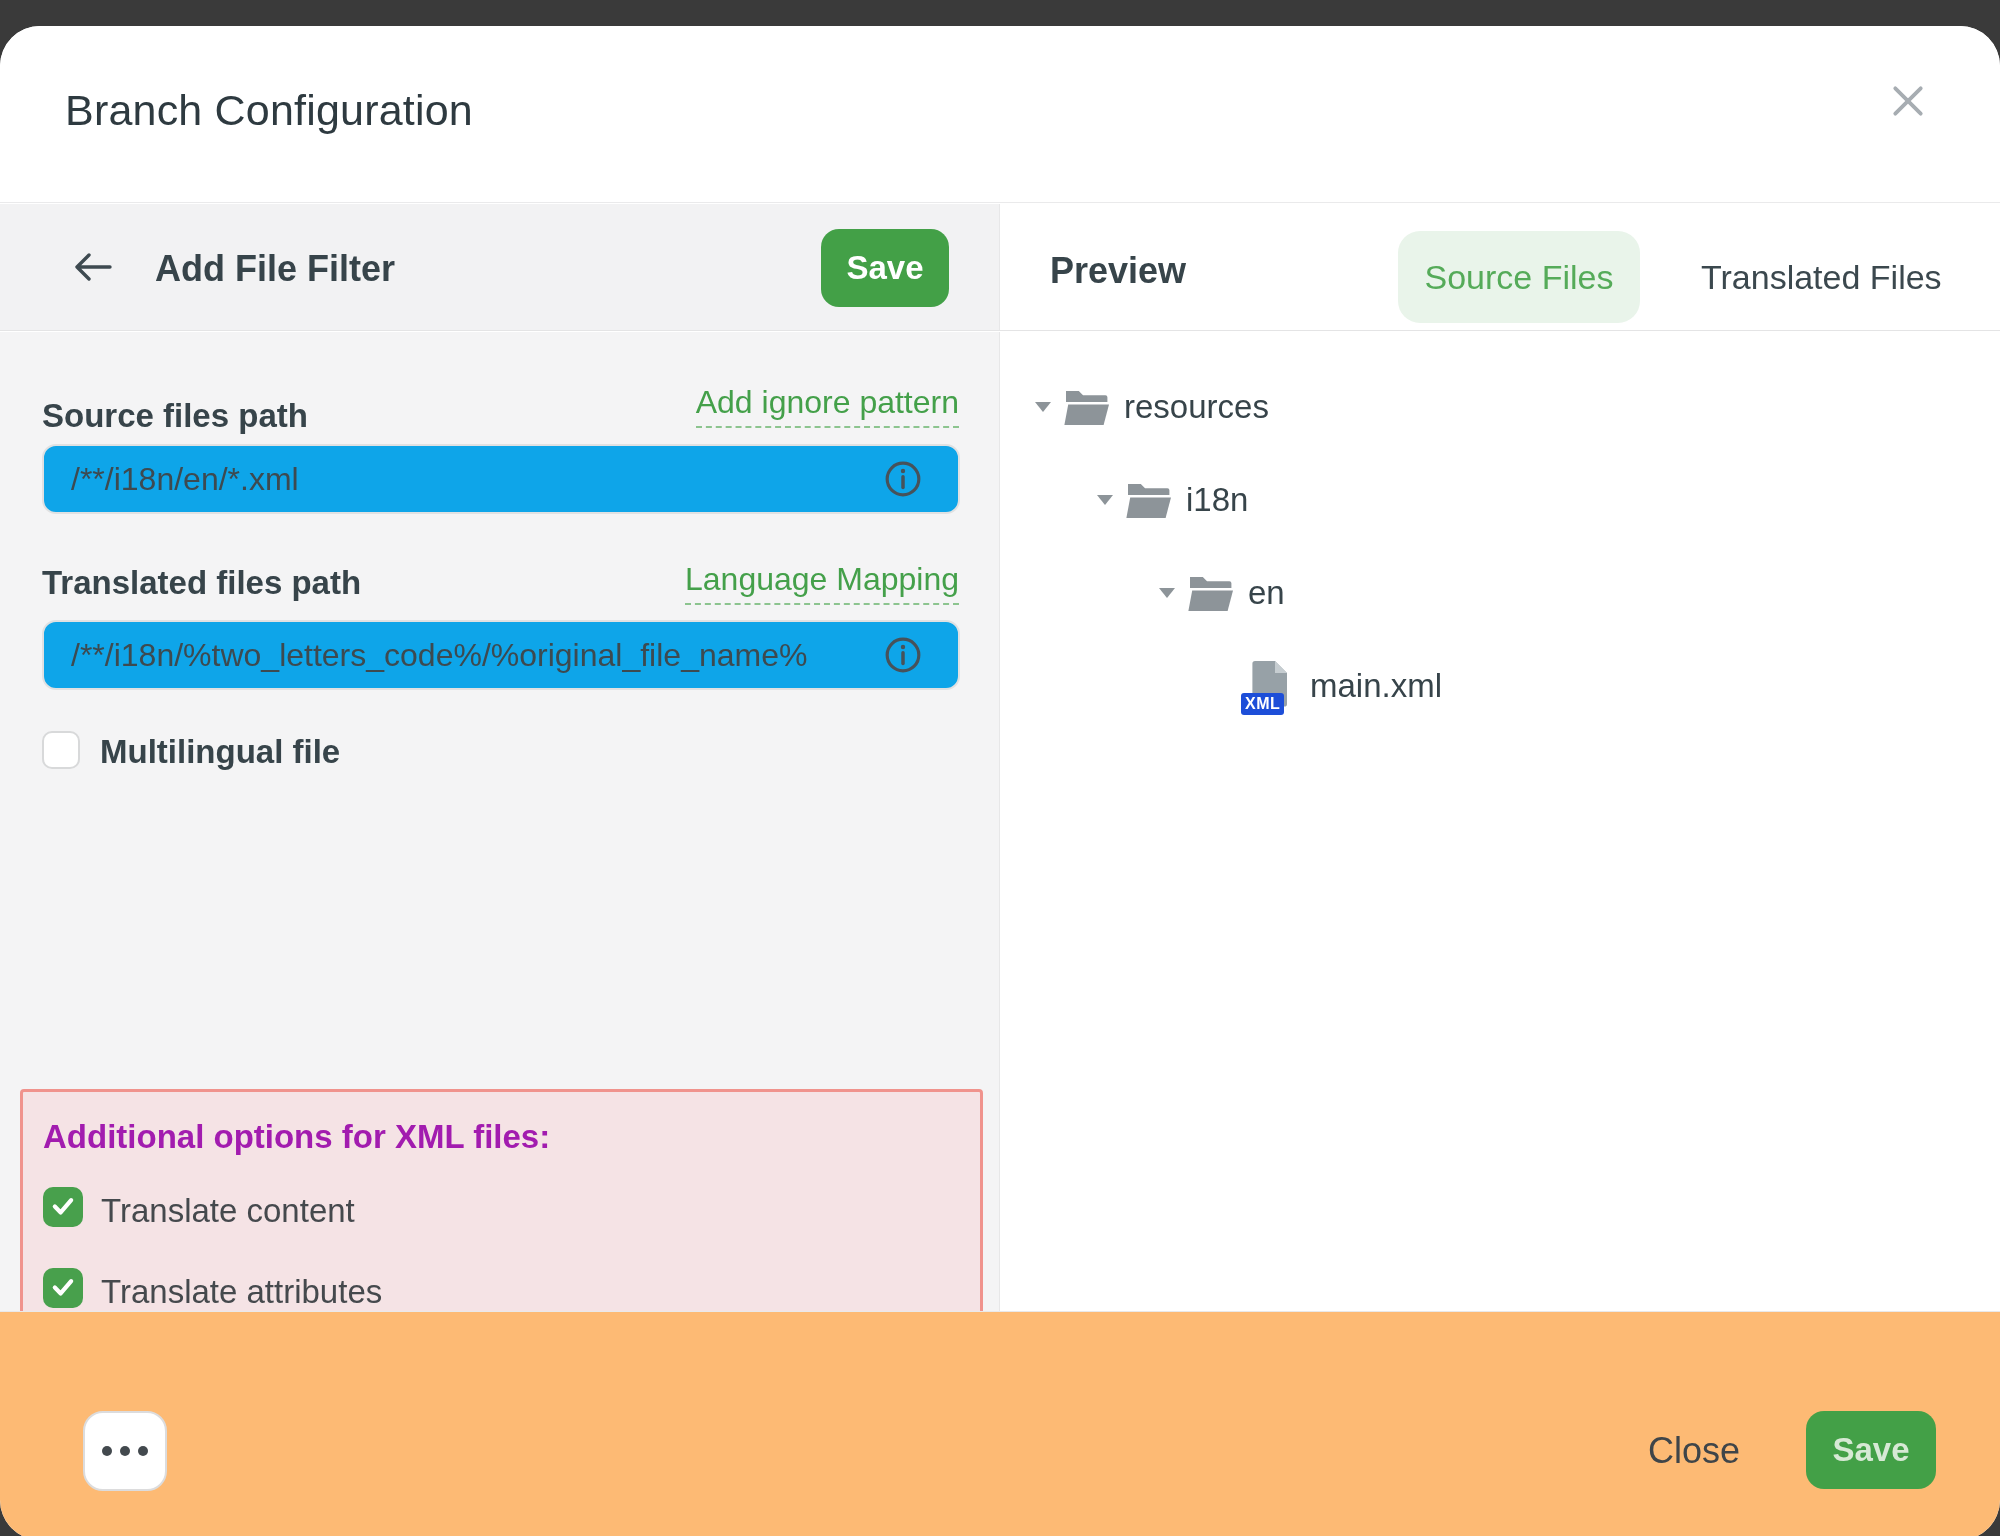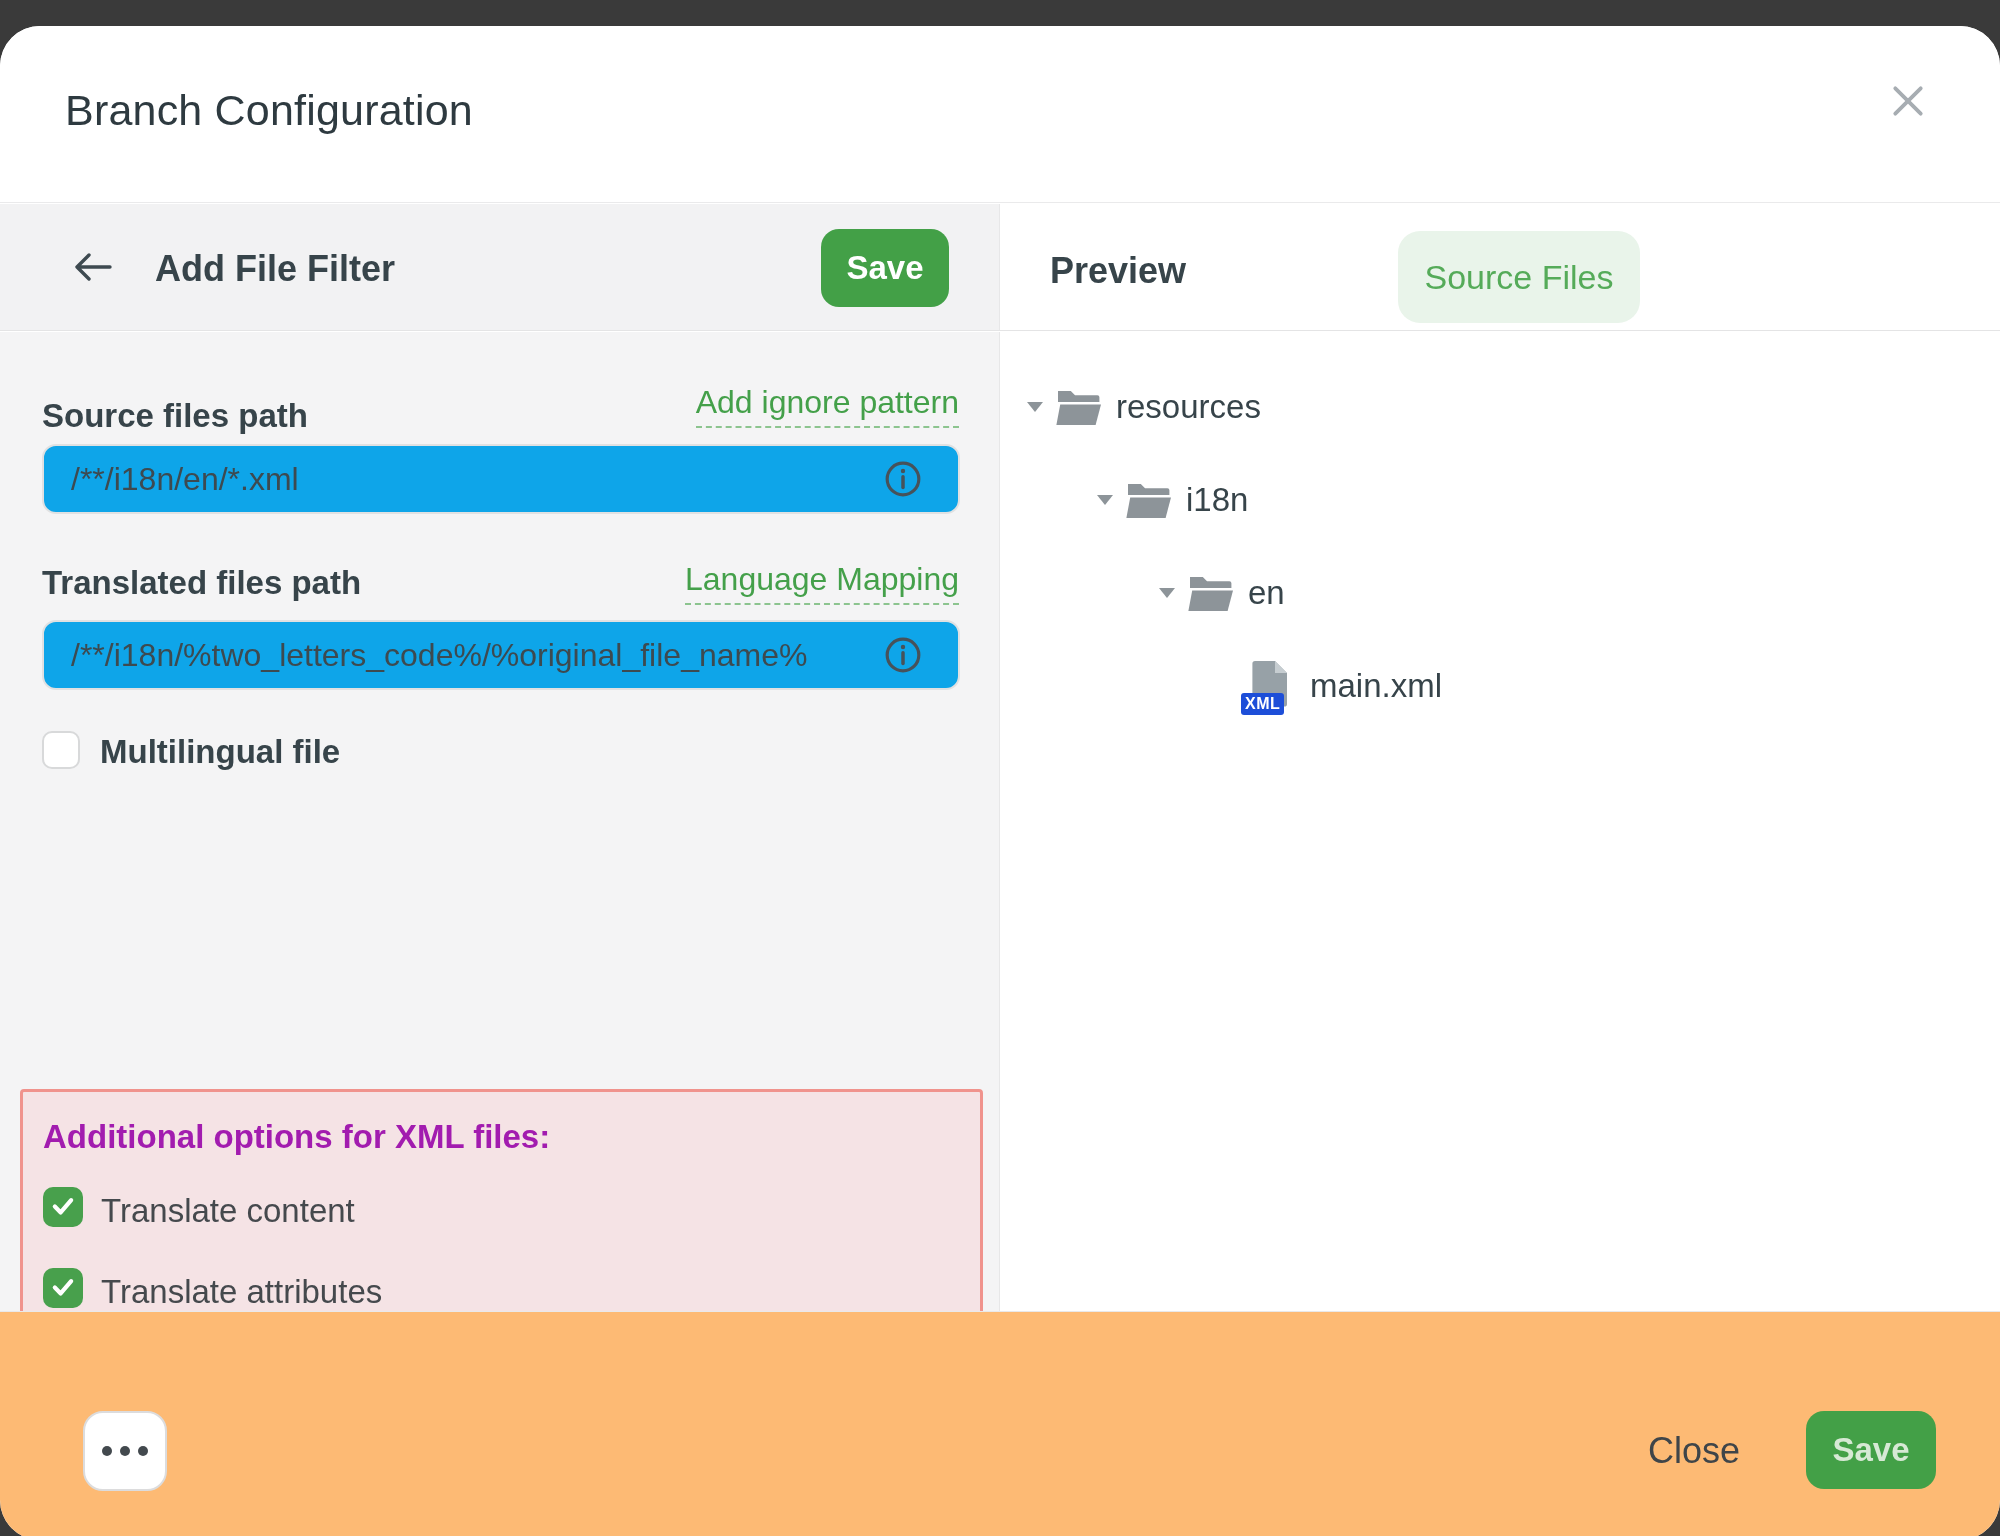--- a/index.html
+++ b/index.html
@@ -120,20 +120,21 @@
               <path d="M39 17 H6 M18 5 L6 17 L18 29" stroke="#3e4a50" stroke-width="3.4" fill="none" stroke-linecap="round" stroke-linejoin="round"></path>
             </svg>
         </span>
       </button>
       <div class="subtitle">Add File Filter</div>
       <button class="btn-green">Save</button>
     </div>
     <div class="subheader-right">
       <div class="preview-title">Preview</div>
       <button class="tab tab-source">Source Files</button>
+      <button class="tab tab-translated">Translated Files</button>
     </div>
   </div>
 
   <div class="left-panel">
     <div class="field-label" style="left:42px; top:65px;">Source files path</div>
     <a class="link-green" style="right:40px; top:52px;">Add ignore pattern</a>
     <input class="text-input" style="top: 112px;" type="text" value="/**/i18n/en/*.xml">
     <span class="info-icon" style="left:884px; top:128px;">
       <svg width="38" height="38" viewBox="0 0 24 24">
           <circle cx="12" cy="12" r="10" stroke="#47525a" stroke-width="2" fill="none"></circle>
@@ -194,21 +195,21 @@
               <path d="M18 4 V32 M4 18 H32" stroke="#3f464b" stroke-width="2.6" stroke-linecap="round"></path>
             </svg>
         </span>
       </button>
     </div>
   </div>
 
   <div class="right-panel">
     <div class="tree">
 
-      <div class="tree-row" style="padding-left:14px;">
+      <div class="tree-row" style="padding-left:22px;">
         <button class="tree-caret">
           <svg width="20" height="14" viewBox="0 0 20 14">
               <path d="M2 2 H18 L10 12 Z" fill="#8d9499"></path>
             </svg>
         </button>
         <span class="tree-icon">
           <svg width="46" height="42" viewBox="0 0 23 21">
               <path d="M1.5 2.5 h6.4 l2.1 2.1 h11.2 a1 1 0 0 1 1 1 V8 H1.5 Z" fill="#8d9499"></path>
               <path d="M2.6 9.2 H23 L20.3 19.5 H0.7 Z" fill="#8d9499"></path>
             </svg>

